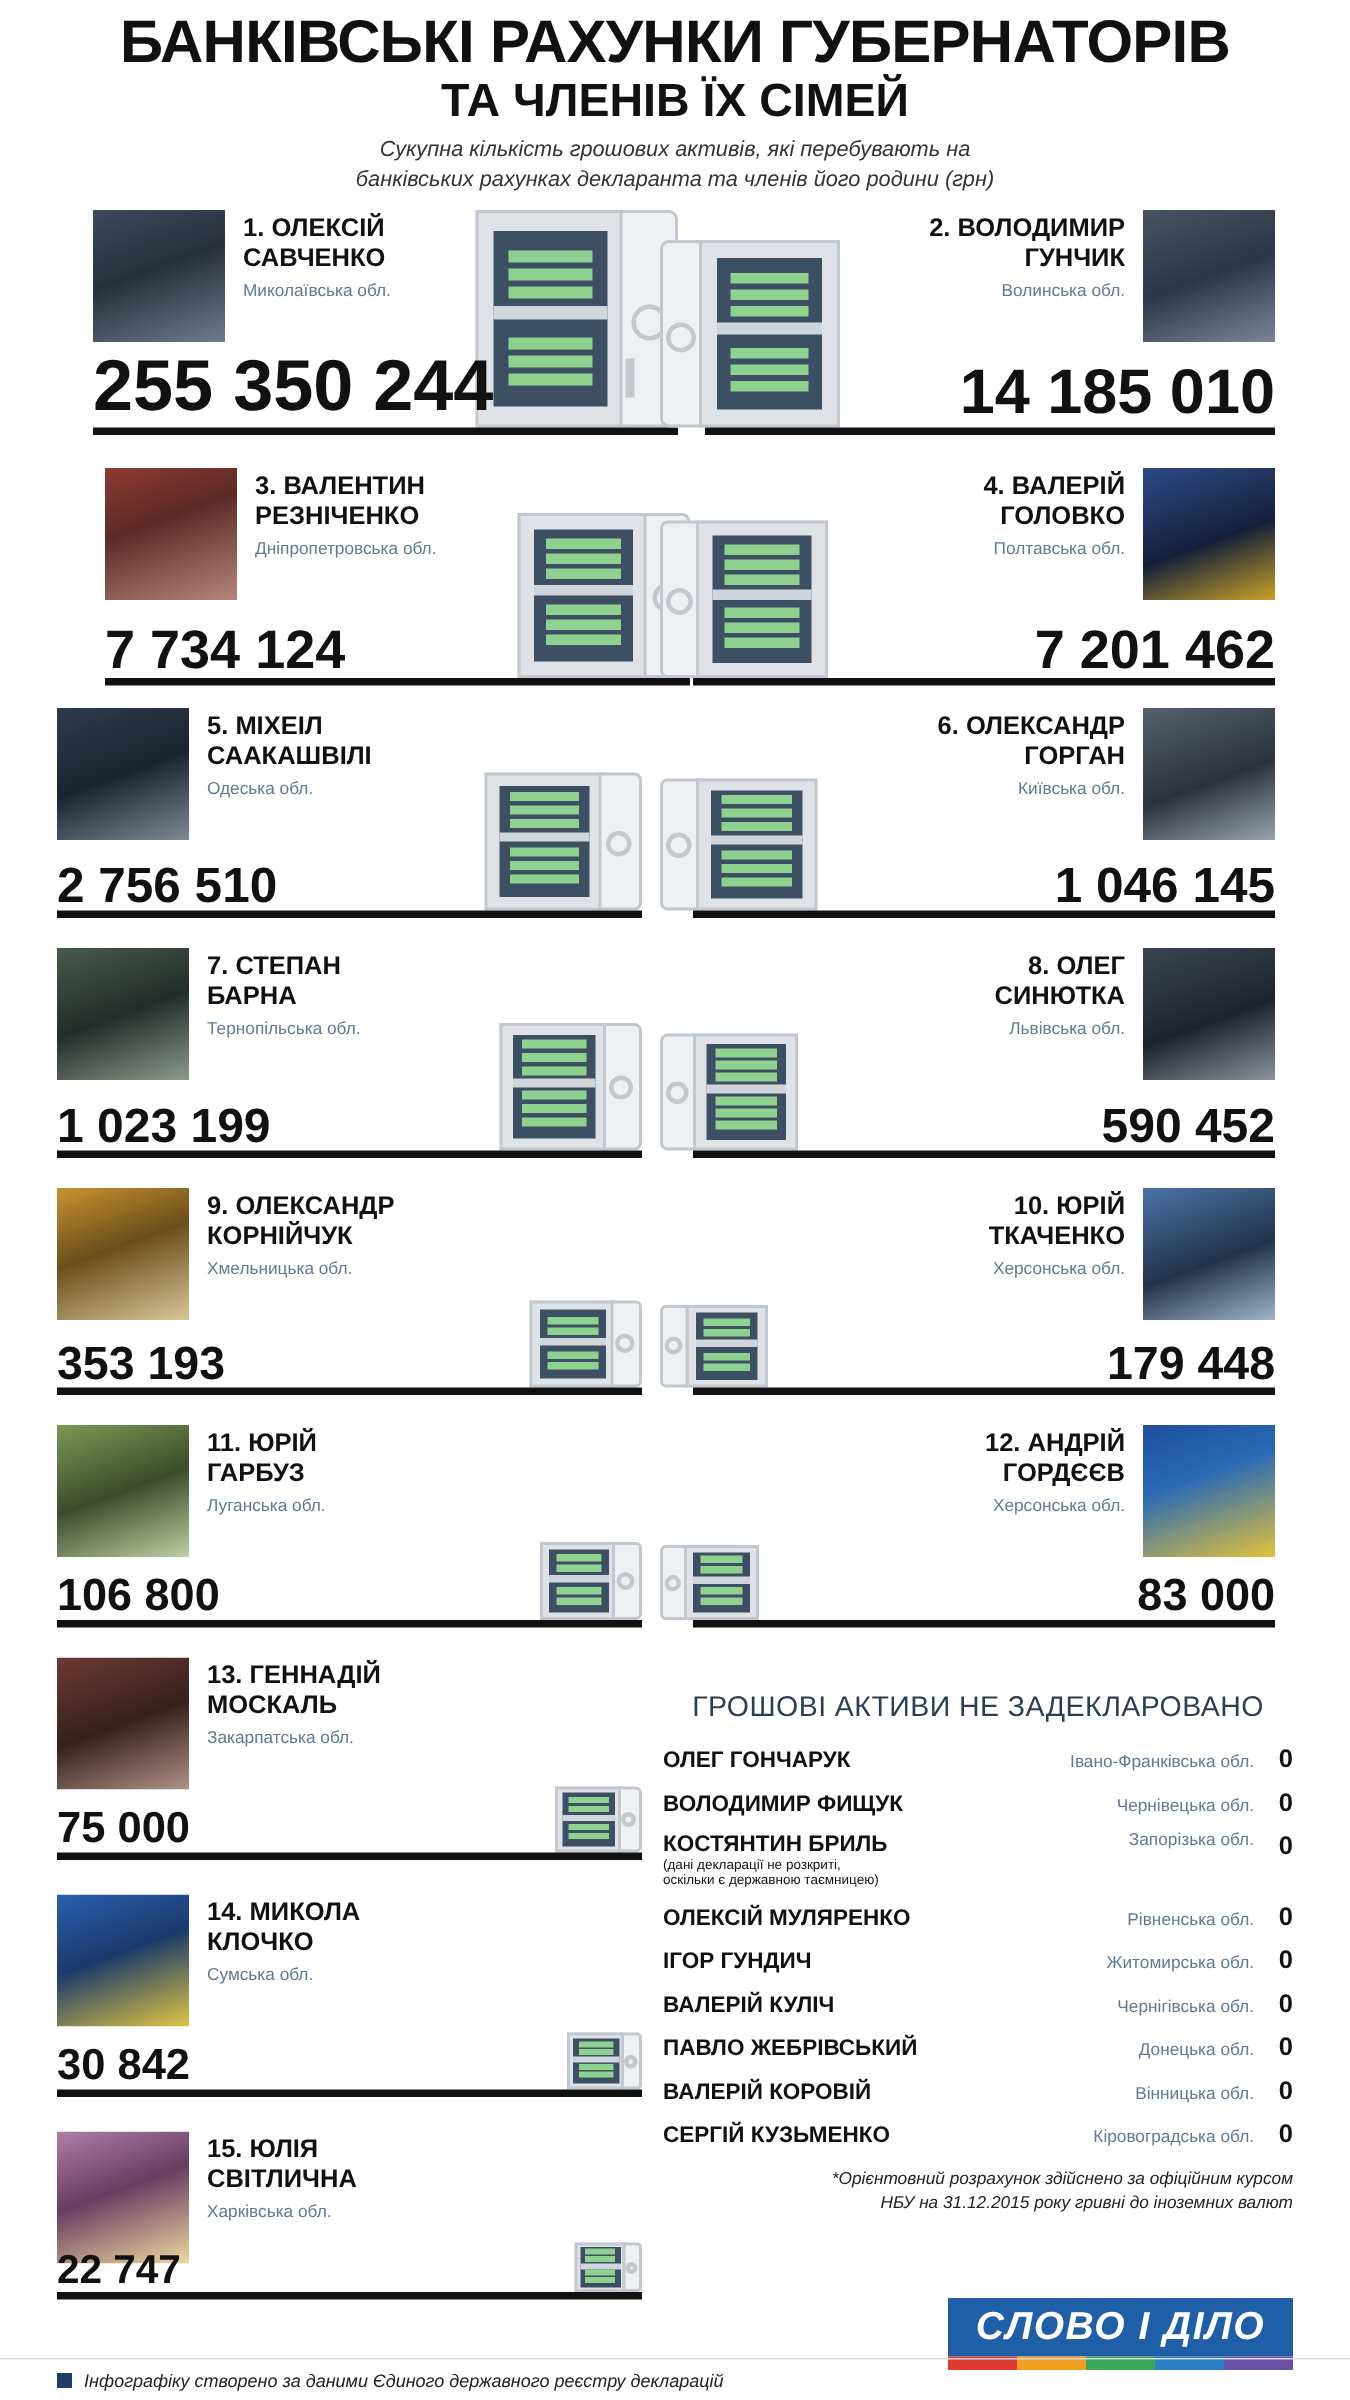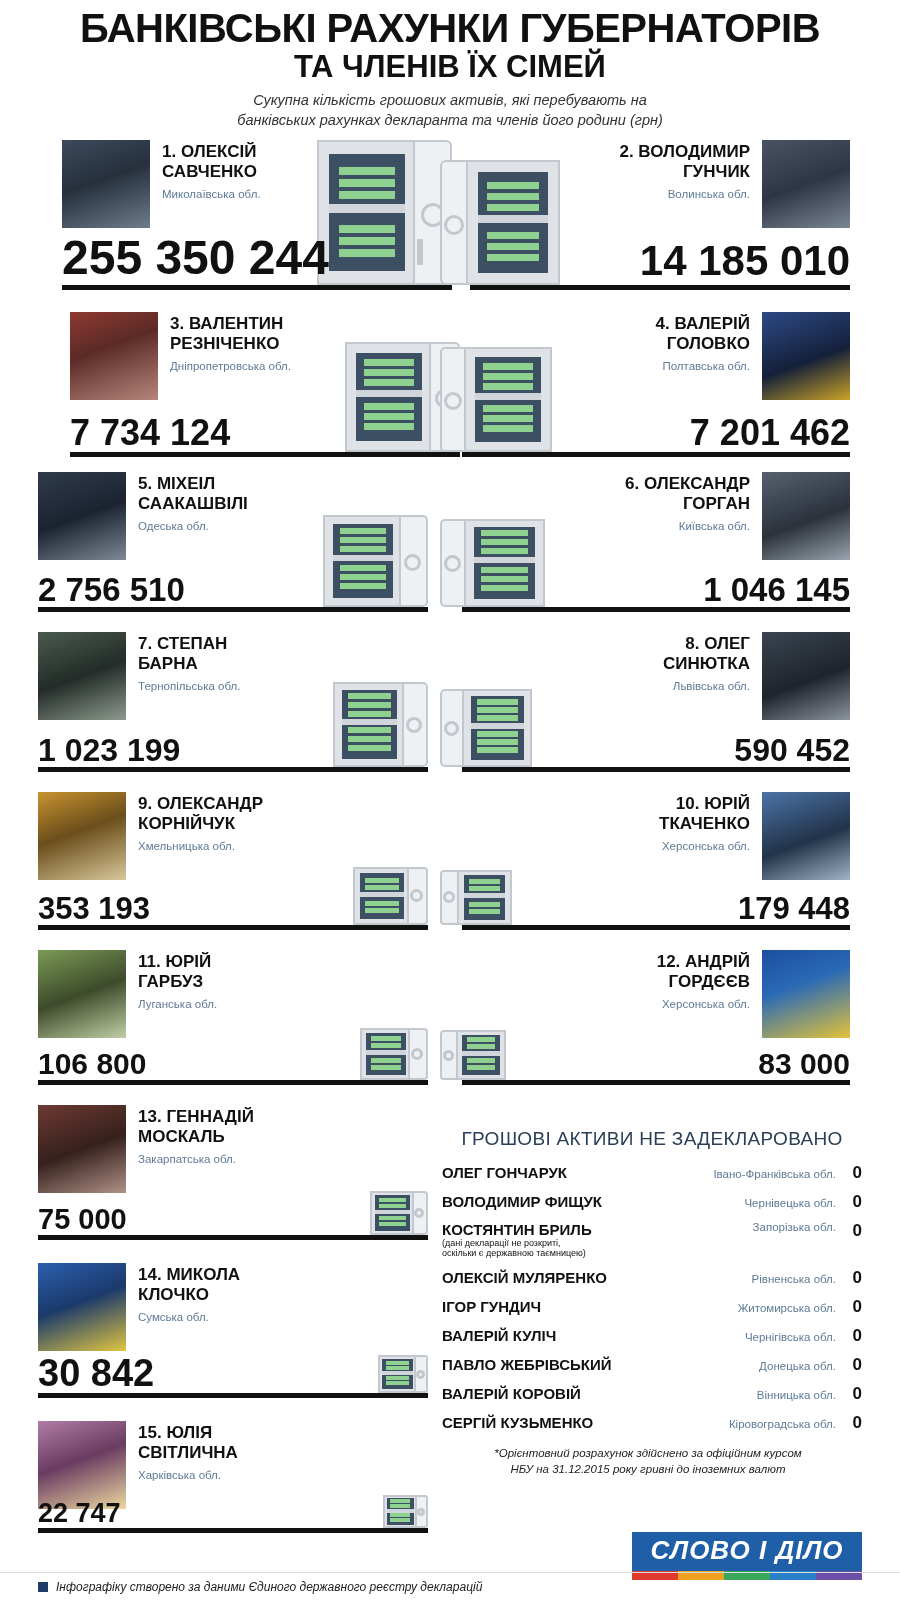--- a/index.html
+++ b/index.html
@@ -96,22 +96,22 @@
   }
   .nd-row {
     display: flex; align-items: baseline; margin-bottom: 9px;
   }
   .nd-name { font-size: 15px; font-weight: bold; color: #111; white-space: nowrap; }
   .nd-note { font-size: 9px; font-weight: normal; color: #111; line-height: 1.15; }
   .nd-region { flex: 1; text-align: right; font-size: 11.5px; color: #5e7a96; padding-right: 14px; }
   .nd-zero { font-size: 17px; font-weight: bold; color: #111; width: 12px; text-align: right;}
 
   .footnote {
-    position: absolute; right: 52px; width: 400px;
-    font-size: 11.5px; font-style: italic; color: #222; line-height: 1.4; text-align: center;
+    position: absolute; right: 38px; width: 400px;
+    font-size: 11.5px; font-style: italic; color: #222; line-height: 1.4; text-align: right;
   }
 
   
   .logo { position: absolute; right: 38px; width: 230px; }
   .logo .word {
     background: #1f5fa8; color: #fff; font-size: 26px; font-weight: bold;
     text-align: center; padding: 3px 0 5px; letter-spacing: 1px;
   }
   .logo .stripes { display: flex; height: 9px; }
   .logo .stripes i { flex: 1; }
@@ -497,21 +497,21 @@
         <div class="body" style="width:39px; height:38px;"></div>
         <div class="inner" style="left:4px; bottom:4px; width:31px; height:30px;"></div>
         <div class="shelf" style="left:4px; bottom:18px; width:31px; height:4px;"></div>
         <div class="bill" style="left:8px; bottom:23px; width:23px; height:4px;"></div>
         <div class="bill" style="left:8px; bottom:28px; width:23px; height:4px;"></div>
         <div class="bill" style="left:8px; bottom:8px; width:23px; height:4px;"></div>
         <div class="bill" style="left:8px; bottom:13px; width:23px; height:4px;"></div>
         <div class="door" style="left:36px; bottom:0; width:14px; height:38px; border-radius:0 3px 3px 0;"></div>
         <div class="dial" style="left:38px; bottom:14px; width:9px; height:9px;"></div>
       </div>
-      <div class="amount" style="font-size:38px;">30 842</div>
+      <div class="amount" style="font-size:29px;">30 842</div>
       <div class="baseline" style="width:390px;"></div>
     </div>
   </div>
 
   <div class="row" style="height:120px;">
     <div class="entry left" style="height:112px;">
       <div class="photo">
           <div class="pf" style="background:linear-gradient(160deg,#b07da6 0%,#6a3c62 45%,#ecd9a0 100%);"></div>
         </div>
       <div class="person">

